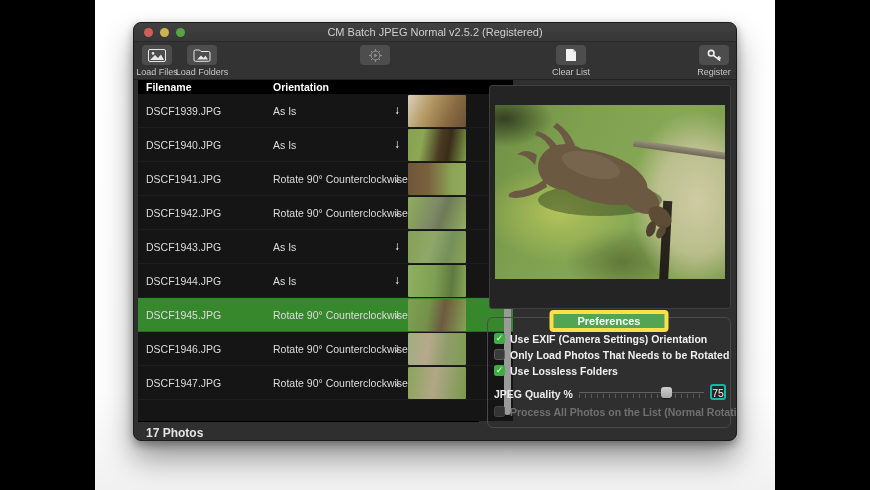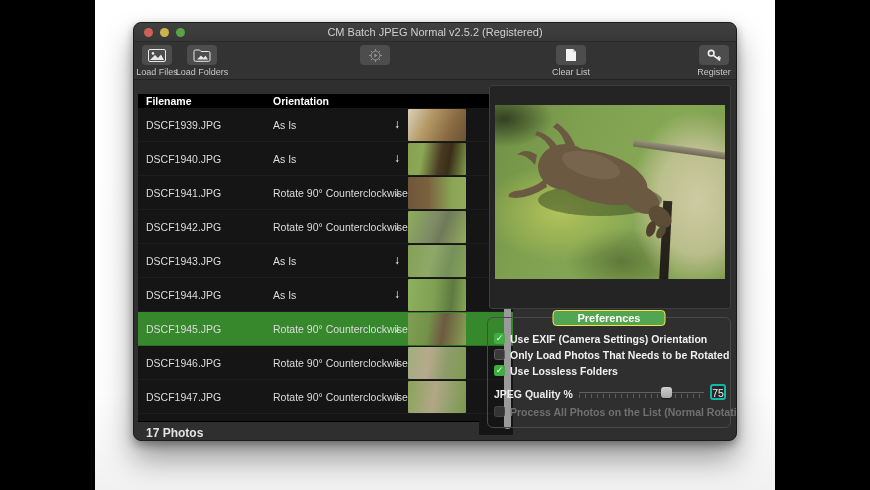--- a/index.html
+++ b/index.html
@@ -33,21 +33,21 @@
   .tb-label { margin-top:2px; font-size:9px; color:#c6c6c6; white-space:nowrap; }
   .tb-item.disabled .tb-icon svg { opacity:.45; }
   .tb-files   { left:-13px; }
   .tb-folders { left:32px; }
   .tb-start   { left:180px; }
   .tb-loadstart { left:205px;gap:44px; }
   .tb-clear   { left:401px; }
   .tb-register{ left:544px; }
 
   
-  .list-area { position:absolute; left:4px; top:71px; width:375px; height:341px;
+  .list-area { position:absolute; left:4px; top:57px; width:375px; height:341px;
                background:#151515; }
   .list-header { position:relative; height:14px; background:#000; }
   .col-filename { position:absolute; left:8px; top:1px; font-size:10.5px;
                   font-weight:bold; color:#fff; }
   .col-orientation { position:absolute; left:135px; top:1px; font-size:10.5px;
                      font-weight:bold; color:#fff; }
   .row { position:relative; height:34px; border-bottom:1px solid #1d1d1d; }
   .row .fname { position:absolute; left:8px; top:11px; font-size:10.5px; color:#dcdcdc; }
   .row .orient { position:absolute; left:135px; top:11px; font-size:10.5px; color:#dcdcdc; }
   .row .arrow { position:absolute; left:256px; top:9px; font-size:12px;
@@ -85,21 +85,21 @@
              linear-gradient(115deg,#6f8f45 0%,#7fa04f 30%,#86a855 60%,#789847 100%); }
   .stick { position:absolute; left:72%; top:55%; width:9px; height:50%;
            background:linear-gradient(#2f2b22,#201d16); transform:rotate(3deg); }
   .branch { position:absolute; left:60%; top:24%; width:46%; height:7px;
             background:linear-gradient(#9a937e,#6d6754); transform:rotate(8deg); }
   .roo { position:absolute; left:0; top:0; }
 
   .prefs-box { position:absolute; left:1px; top:237px; width:244px; height:111px;
                border:1px solid #4a4a4a; border-radius:6px; }
   .prefs-badge { position:absolute; left:50%; top:-8px; transform:translateX(-50%);
-                 background:#52a552; border:1px solid #fde047; border-radius:4px;
+                 background:#52a552; border:4px solid #fde047; border-radius:4px;
                  padding:1px 24px; font-size:11px; font-weight:bold; color:#fff;
                  white-space:nowrap; }
   .opts { position:absolute; left:6px; top:13px; right:4px; }
   .opt { display:flex; align-items:center; height:15px; margin-bottom:1px; }
   .cb { width:11px; height:11px; border-radius:2.5px; margin-right:5px; flex:none;
         display:flex; align-items:center; justify-content:center;
         font-size:9px; line-height:11px; color:#fff; }
   .cb.on { background:#3fae3f; }
   .cb.off { background:#3a3a3a; border:1px solid #5c5c5c; }
   .cb.dis { background:#343434; border:1px solid #454545; }

